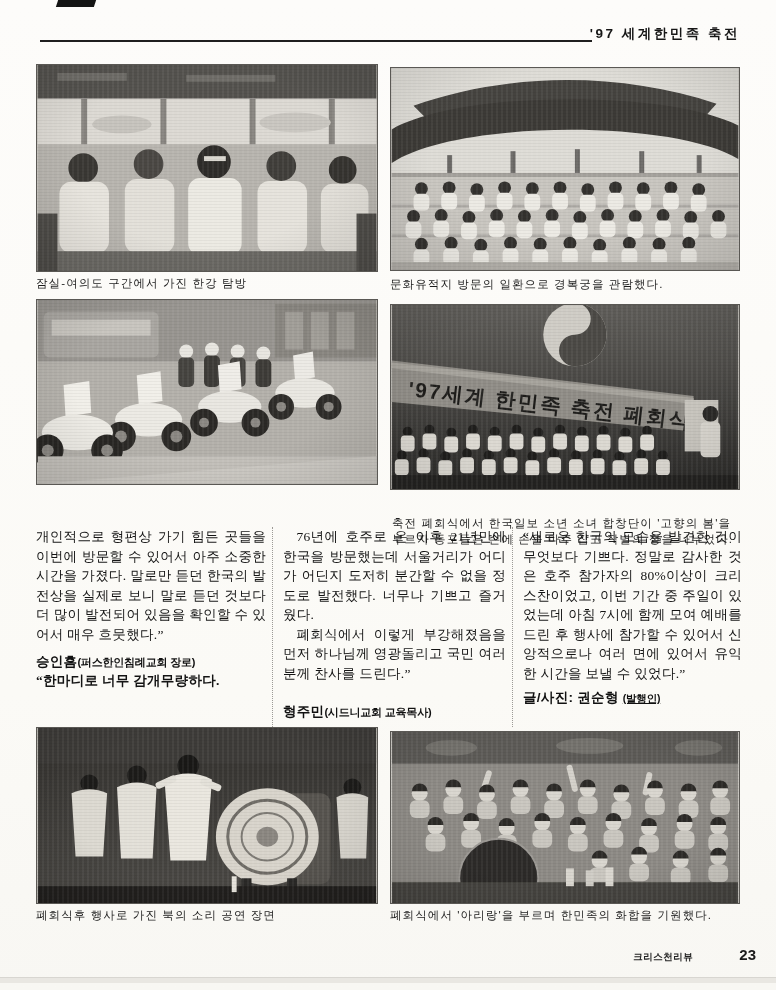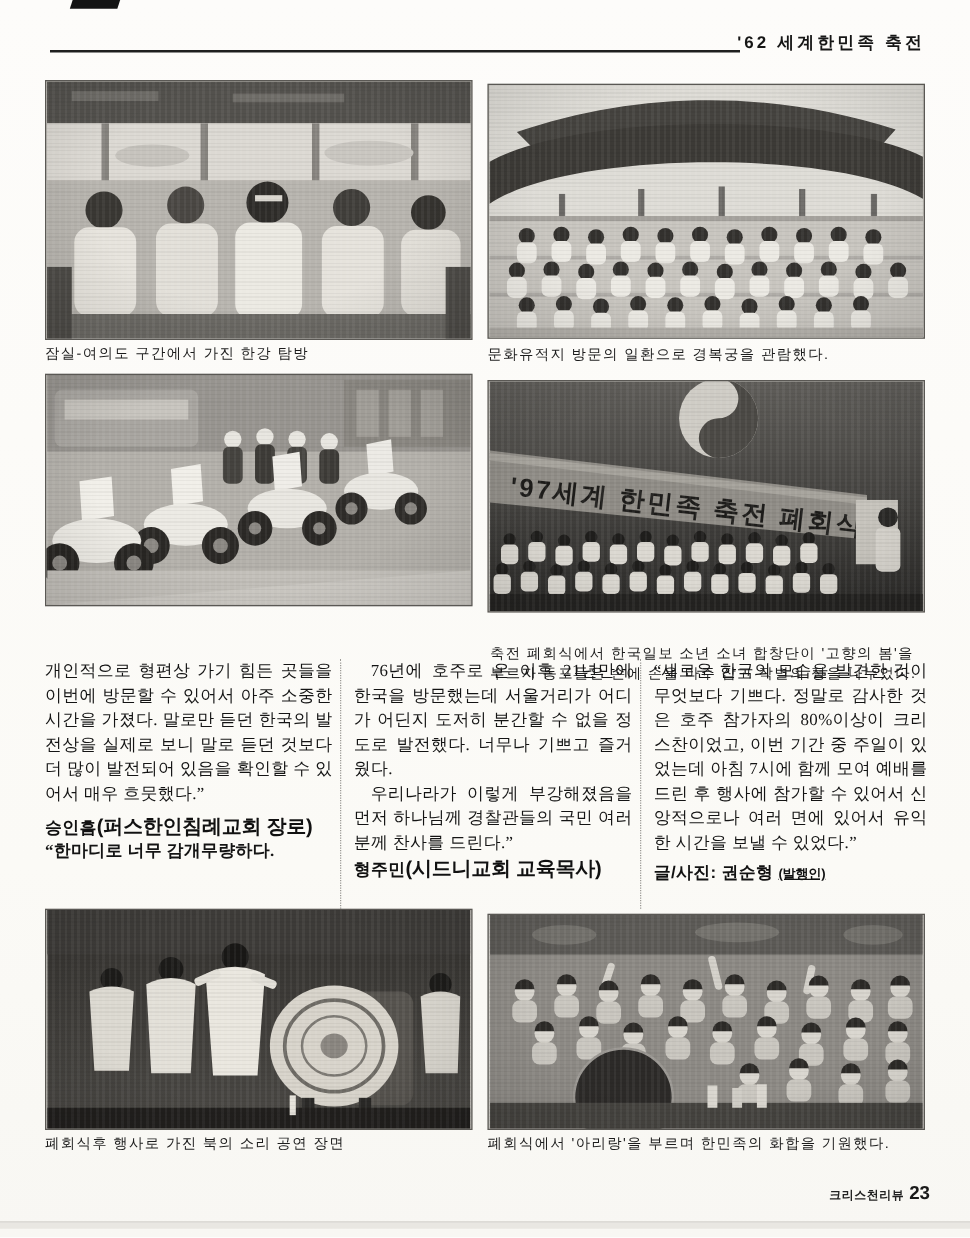--- a/index.html
+++ b/index.html
@@ -32,39 +32,39 @@
   }
   
   .article{position:absolute;left:36px;top:527px;width:706px;height:200px;display:flex;}
   .col{box-sizing:border-box;text-align:justify;font:13.5px/19.5px "Liberation Serif",serif;color:#141414;letter-spacing:.3px;}
   .col-1{width:236px;padding-right:6px;}
   .col-2{width:240px;border-left:1px dotted #9c9a96;padding-left:10px;padding-right:6px;}
   .col-3{width:230px;border-left:1px dotted #9c9a96;padding-left:10px;}
   .col p{margin:0;}
   .indent{text-indent:1em;}
   .byline{margin-top:9px;font:bold 13.5px/18px "Liberation Sans",sans-serif;color:#111;white-space:nowrap;}
-  .byline .role{font-size:16px;letter-spacing:-0.2px;}
+  .byline .role{font-size:11px;letter-spacing:-0.2px;}
   .byline .role-small{font-size:10.5px;text-decoration:underline;}
   .quote{margin-top:7px;font-weight:bold;}
-  .col-2 .byline{margin-top:4px;}
+  .col-2 .byline{margin-top:20px;}
   .col-3 .byline{margin-top:6px;}
   
-  .footer{position:absolute;right:32px;top:946px;display:flex;align-items:baseline;gap:4px;text-align:center;}
+  .footer{position:absolute;right:20px;top:946px;display:flex;align-items:baseline;gap:4px;text-align:center;}
   .footer .brand{font:bold 9.5px "Liberation Sans",sans-serif;letter-spacing:.5px;color:#222;}
-  .footer .pnum{font:bold 15px "Liberation Sans",sans-serif;color:#1a1a1a;}
+  .footer .pnum{font:bold 15px "Liberation Sans",sans-serif;color:#1a1a1a;margin-left:42px;}
   .page-edge{position:absolute;left:0;top:977px;width:776px;height:5px;background:#e9e7e2;border-top:1px solid #d8d6d1;}
 </style>
 </head>
 <body>
 
 <div class="page">
 
   <div class="scan-mark"></div>
   <div class="header-rule"></div>
-  <div class="header-title">'62 세계한민족 축전</div>
+  <div class="header-title">'97 세계한민족 축전</div>
 
   <div class="photo" style="left:36px;top:64px;width:342px;height:208px;">
     <svg viewBox="0 0 342 208">
       <rect width="342" height="208" fill="#b7b4ae"></rect>
       <rect width="342" height="34" fill="#53514d"></rect>
       <rect x="20" y="8" width="70" height="8" fill="#6e6c67"></rect>
       <rect x="150" y="10" width="90" height="7" fill="#6e6c67"></rect>
       <rect y="34" width="342" height="46" fill="#dcd9d3"></rect>
       <rect x="44" y="34" width="6" height="46" fill="#87847f"></rect>
       <rect x="124" y="34" width="6" height="46" fill="#87847f"></rect>
@@ -281,21 +281,21 @@
   <div class="article">
     <div class="col col-1">
       <p>개인적으로 형편상 가기 힘든 곳들을 이번에 방문할 수 있어서 아주 소중한 시간을 가졌다. 말로만 듣던 한국의 발전상을 실제로 보니 말로 듣던 것보다 더 많이 발전되어 있음을 확인할 수 있어서 매우 흐뭇했다.”</p>
       <div class="byline">
         <span>승인흠</span><span class="role">(퍼스한인침례교회 장로)</span>
       </div>
       <p class="quote">“한마디로 너무 감개무량하다.</p>
     </div>
     <div class="col col-2">
       <p class="indent">76년에 호주로 온 이후 21년만에 한국을 방문했는데 서울거리가 어디가 어딘지 도저히 분간할 수 없을 정도로 발전했다. 너무나 기쁘고 즐거웠다.</p>
-      <p class="indent">우리나라가 이렇게 부강해졌음을 먼저 하나님께 경찰관들의 국민 여러분께 찬사를 드린다.”</p>
+      <p class="indent">폐회식에서 이렇게 부강해졌음을 먼저 하나님께 영광돌리고 국민 여러분께 찬사를 드린다.”</p>
       <div class="byline">
         <span>형주민</span><span class="role">(시드니교회 교육목사)</span>
       </div>
     </div>
     <div class="col col-3">
       <p>“새로운 한국의 모습을 발견한 것이 무엇보다 기쁘다. 정말로 감사한 것은 호주 참가자의 80%이상이 크리스찬이었고, 이번 기간 중 주일이 있었는데 아침 7시에 함께 모여 예배를 드린 후 행사에 참가할 수 있어서 신앙적으로나 여러 면에 있어서 유익한 시간을 보낼 수 있었다.”</p>
       <div class="byline">
         <span>글/사진: 권순형</span> <span class="role role-small">(발행인)</span>
       </div>
     </div>

